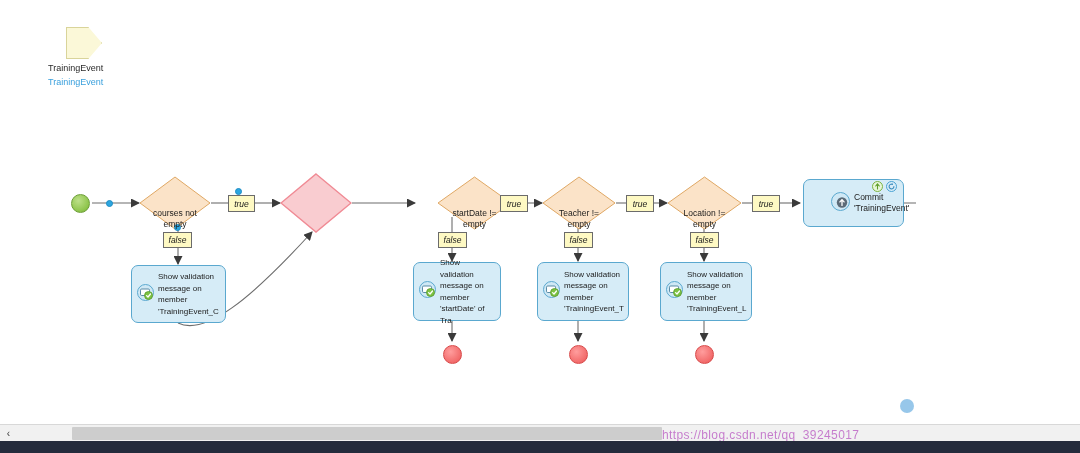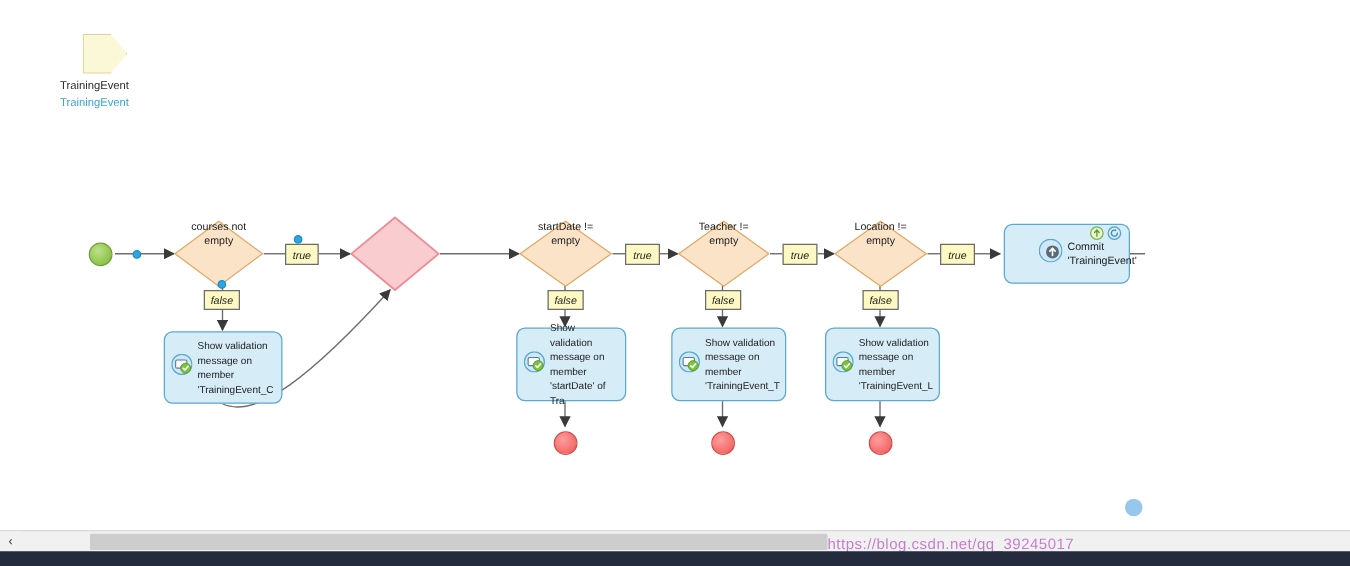--- a/index.html
+++ b/index.html
@@ -26,21 +26,21 @@
   .param-label{
     position:absolute;font-size:9px;color:#2b2b2b;white-space:nowrap;
   }
   .param-type{
     position:absolute;font-size:9px;color:#3aa0dd;white-space:nowrap;
   }
 
   
   .diamond{
     position:absolute;
-    display:flex;align-items:flex-start;justify-content:center;
+    display:flex;align-items:flex-end;justify-content:center;
     text-align:center;
   }
   .diamond .dia-bg{
     position:absolute;left:0;top:0;width:100%;height:100%;
   }
   .diamond .dia-text{
     position:relative;z-index:2;font-size:8.5px;color:#1b1b1b;
     line-height:11px;padding:0 8px;
   }
 
@@ -233,21 +233,21 @@
     </div>
   </div>
 
   <div class="diamond" style="left:280px;top:173px;width:72px;height:60px;">
     <svg class="dia-bg" viewBox="0 0 72 60">
       <polygon points="36,1 71,30 36,59 1,30" fill="#f9ccd0" stroke="#f08a94" stroke-width="1.4"></polygon>
     </svg>
     <div class="dia-text"></div>
   </div>
 
-  <div class="diamond" style="left:415px;top:176px;width:75px;height:54px;">
+  <div class="diamond" style="left:437px;top:176px;width:75px;height:54px;">
     <svg class="dia-bg" viewBox="0 0 75 54">
       <polygon points="37.5,1 74,27 37.5,53 1,27" fill="#fbe3c8" stroke="#e0a864" stroke-width="1"></polygon>
     </svg>
     <div class="dia-text">
       <span>startDate !=</span><br>
       <span>empty</span>
     </div>
   </div>
   <div class="flagbox" style="left:500px;top:195px;width:28px;height:17px;">true</div>
   <div class="flagbox" style="left:438px;top:232px;width:29px;height:16px;">false</div>

